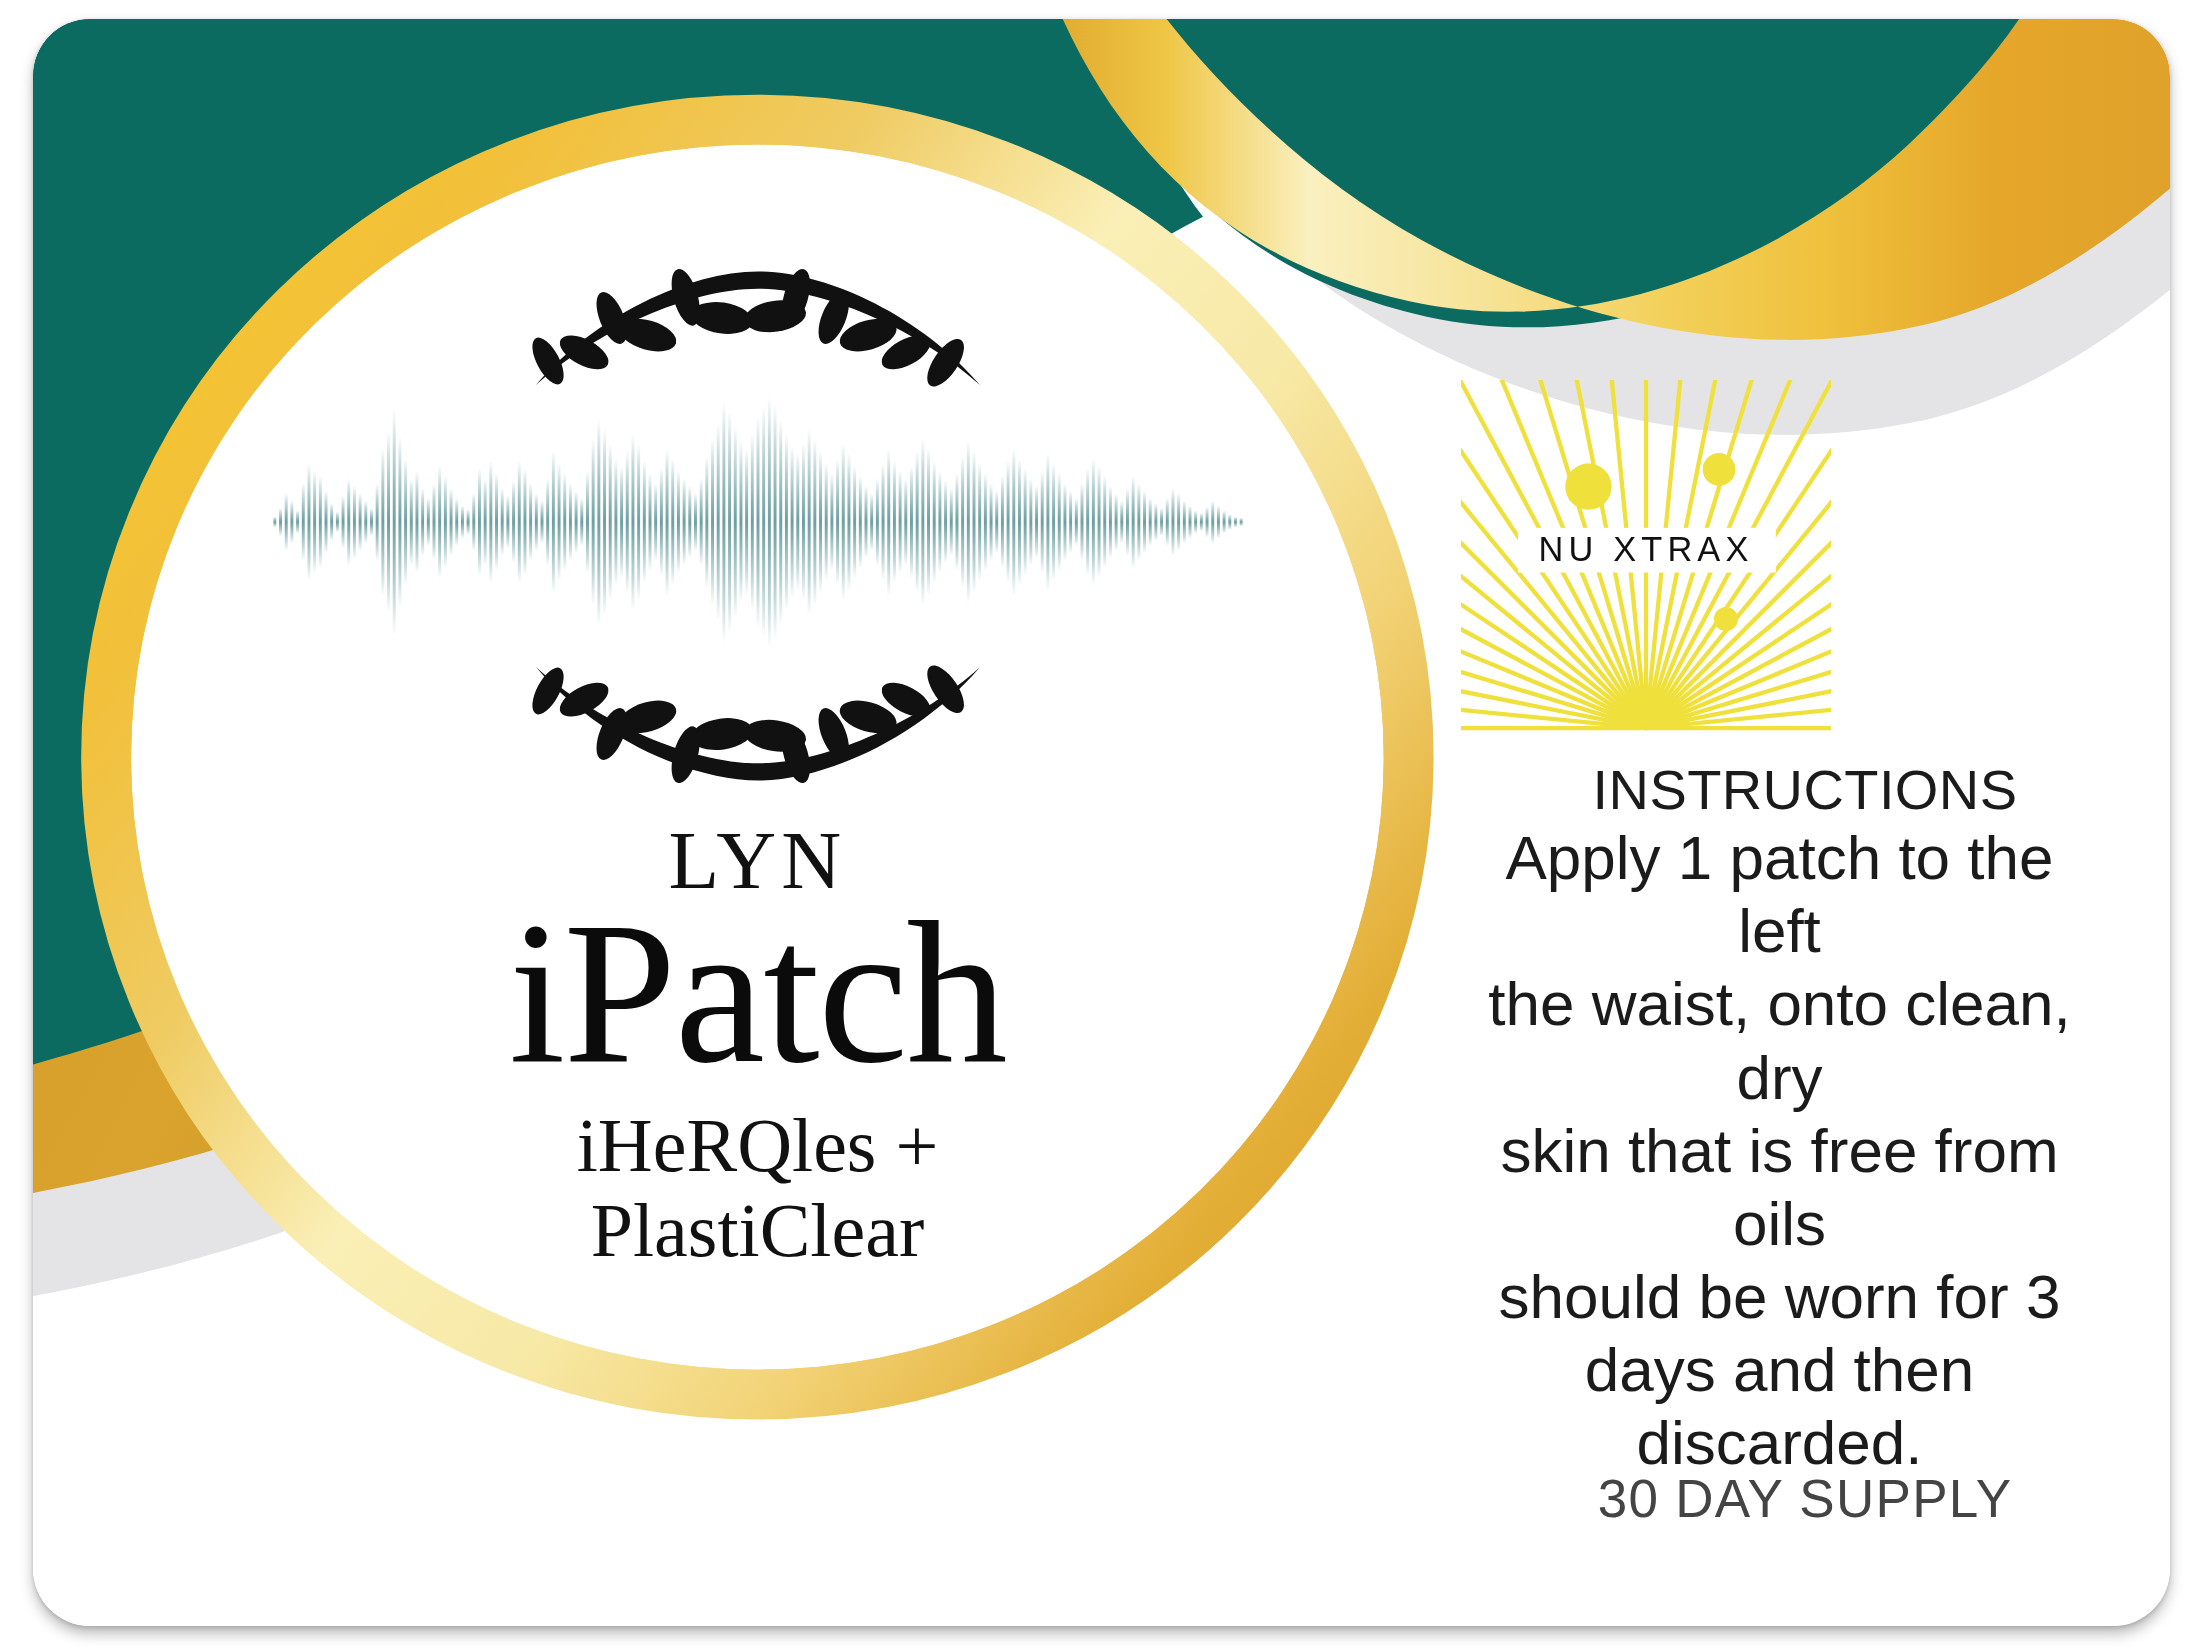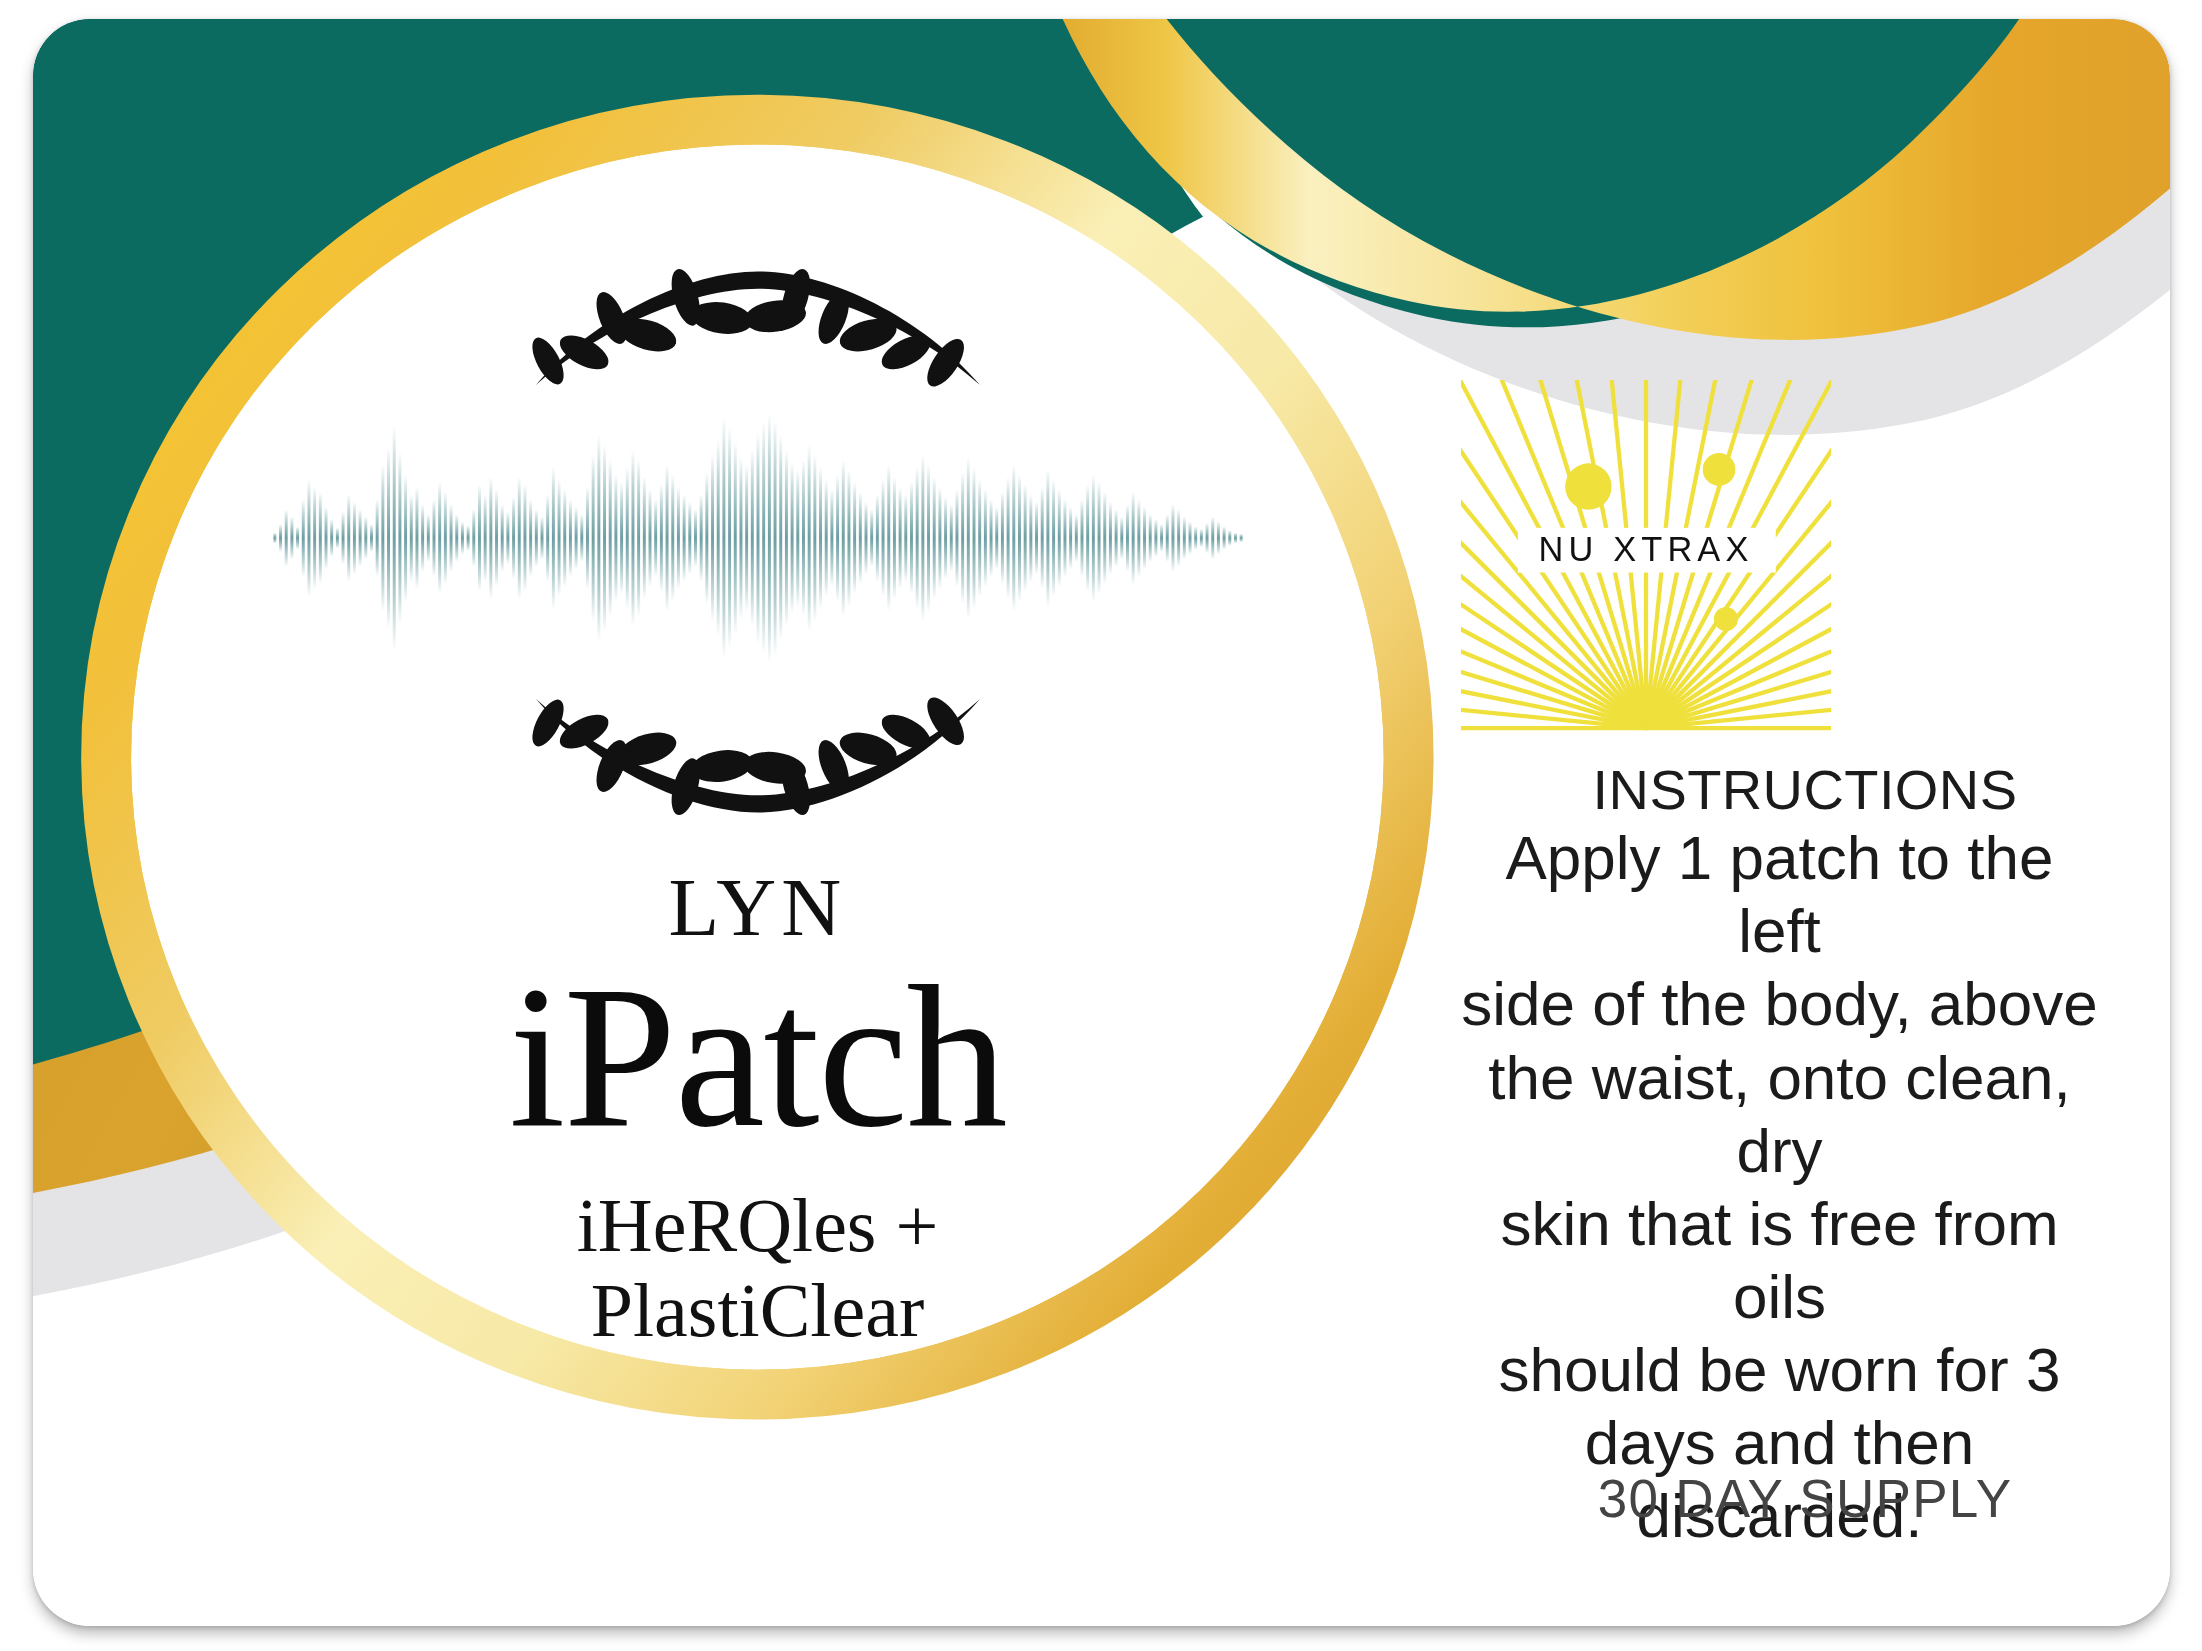--- a/index.html
+++ b/index.html
@@ -42,21 +42,21 @@
   
   .medallion-content {
     position: absolute;
     left: 174px;
     top: 172px;
     width: 1101px;
     height: 1162px;
     display: flex;
     flex-direction: column;
     align-items: center;
-    justify-content: space-between;
+    justify-content: flex-start;
     text-align: center;
   }
 
   .laurel-top { width: 482px; height: 142px; margin-top: 65px; }
   .laurel-bottom { width: 482px; height: 142px; margin-top: 3.4px; }
 
   .waveform-wrap {
     width: 972px;
     height: 258px;
     margin-top: -5.2px;
@@ -532,21 +532,20 @@
         <circle cx="300" cy="104" r="19" fill="#EFE03C"></circle>
         <circle cx="308" cy="278" r="14" fill="#EFE03C"></circle>
         <rect x="66" y="172" width="300" height="52" fill="#FFFFFF"></rect>
         <text x="215" y="210" text-anchor="middle" font-family="Liberation Sans, sans-serif" font-size="40" letter-spacing="6" fill="#111111">NU XTRAX</text>
       </svg>
 
       <div class="instructions-heading">INSTRUCTIONS</div>
 
       <div class="instructions-body" id="instructions-body">
           <div>Apply 1 patch to the left</div>
-          <div>side of the body, above</div>
           <div>the waist, onto clean, dry</div>
           <div>skin that is free from oils</div>
           <div>should be worn for 3</div>
           <div>days and then discarded.</div>
         </div>
     </div>
 
     <div class="supply-note">30 DAY SUPPLY</div>
 
   </div>

